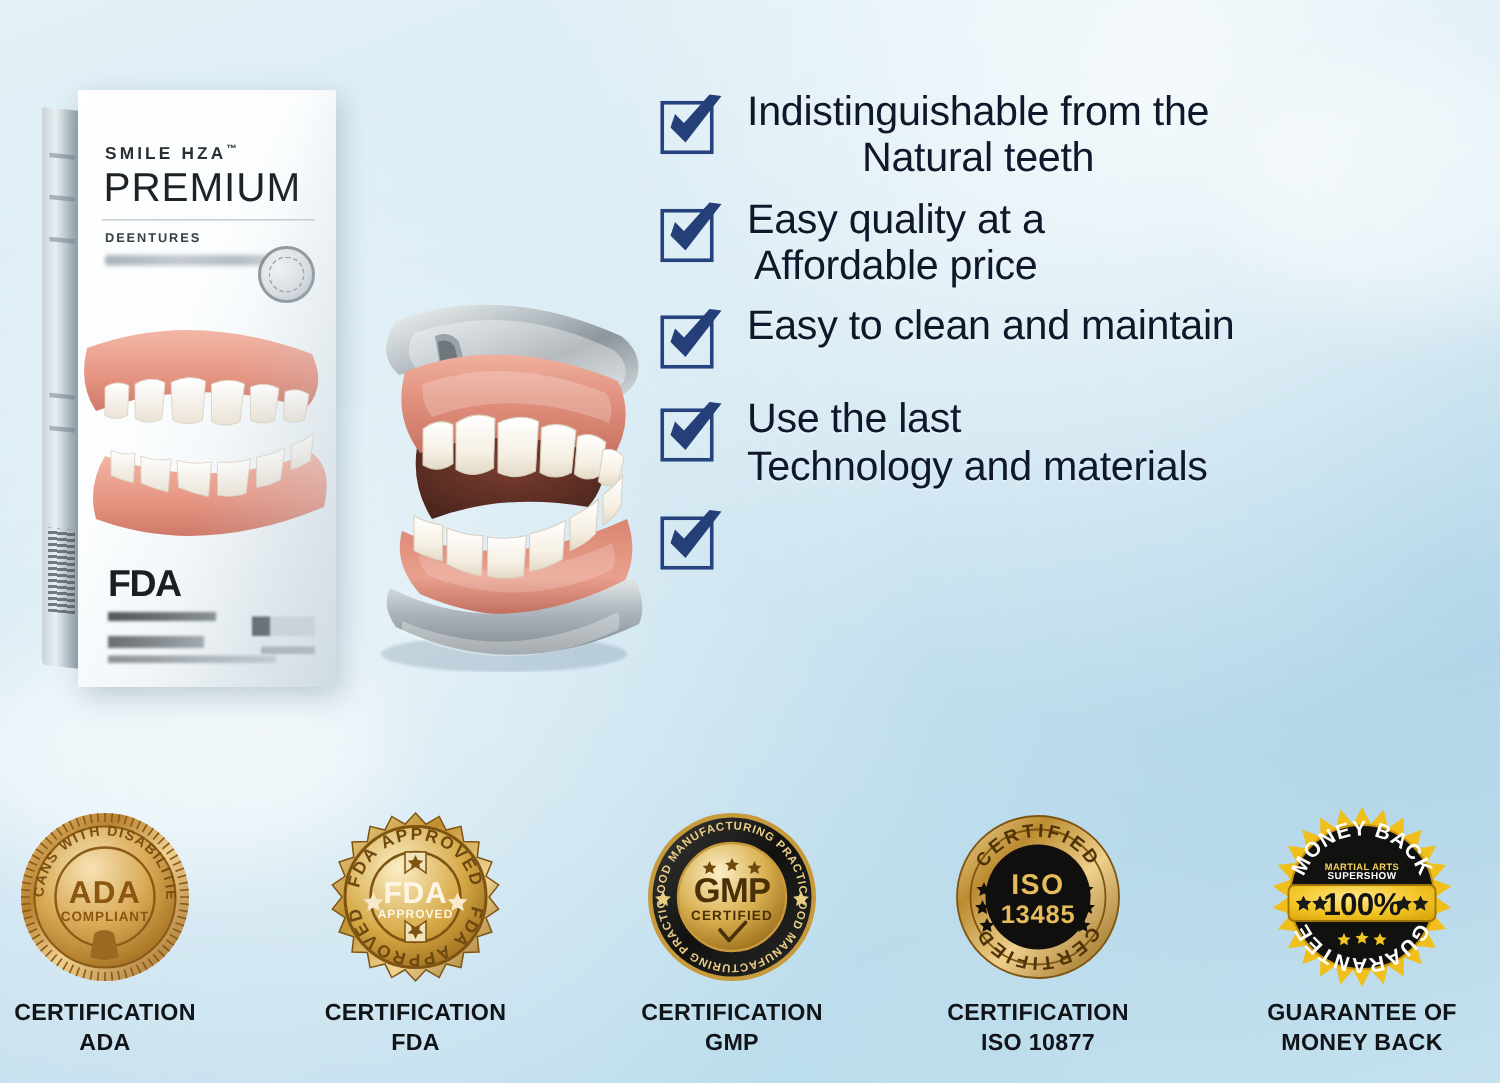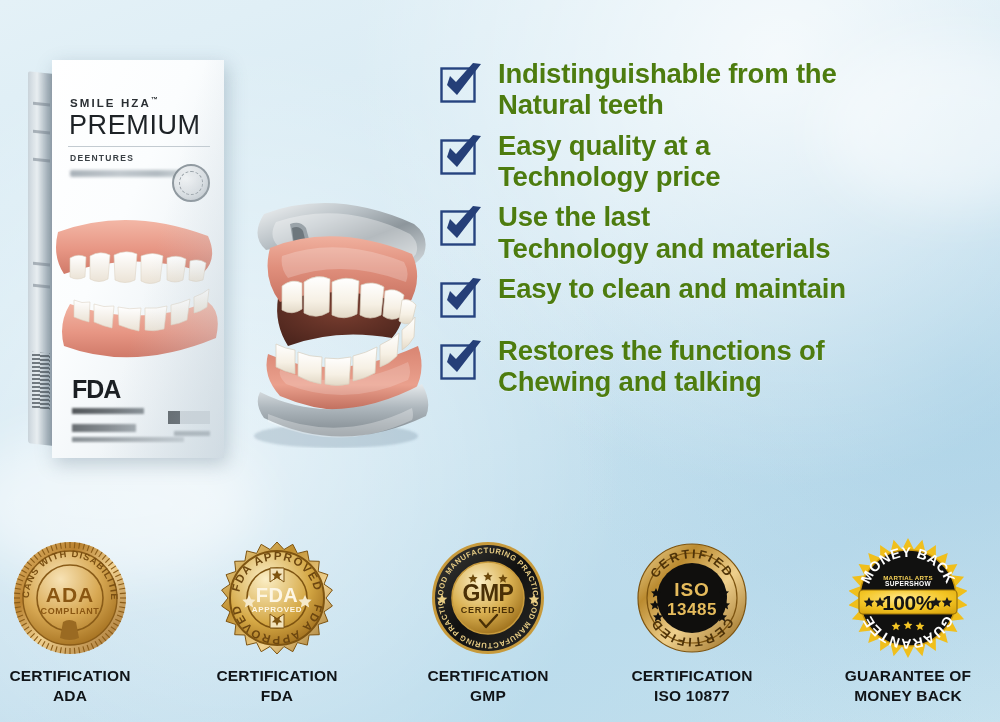--- a/index.html
+++ b/index.html
@@ -71,25 +71,25 @@
     background:#8d959b;filter:blur(.8px);opacity:.7;}
 
   
   .model{position:absolute;left:224px;top:178px;width:225px;height:270px;}
 
   
   .checklist{position:absolute;left:438px;top:58px;width:530px;}
   .crow{display:flex;align-items:flex-start;margin-bottom:9px;}
   .cbox{flex:0 0 auto;width:46px;height:44px;position:relative;margin-right:14px;margin-top:4px;}
   .ctext{
-    font-size:27.5px;line-height:1.14;font-weight:700;color:#4d7c0f;
+    font-size:27.5px;line-height:1.14;font-weight:400;color:#0f172a;
     letter-spacing:-.2px;
     text-shadow:0 1px 0 rgba(255,255,255,.35);
   }
-  .ctext .l2{display:block;}
+  .ctext .l2{display:block;text-align:center;}
 
   
   .badges{position:absolute;left:0;top:530px;width:1000px;height:192px;}
   .badge-cell{position:absolute;top:0;width:200px;text-align:center;}
   .badge-art{width:118px;height:124px;margin:6px auto 0;position:relative;}
   .cap{font-size:15.5px;font-weight:700;color:#101418;line-height:1.32;letter-spacing:.2px;margin-top:6px;}
 </style>
 </head>
 <body>
 
@@ -253,59 +253,55 @@
 
     <div class="crow">
       <div class="cbox">
         <svg viewBox="0 0 46 44" width="46" height="44">
             <rect x="3.5" y="6.5" width="33" height="33" fill="none" stroke="#26437f" stroke-width="2.4"></rect>
             <path d="M9 23 l10 10 l24 -31 l-8 -1 l-17 19 l-6 -6z" fill="#253f78"></path>
           </svg>
       </div>
       <div class="ctext">
         <span>Easy quality at a</span>
-        <span class="l2">Technology price</span>
+        <span class="l2">Affordable price</span>
+      </div>
+    </div>
+
+    <div class="crow" style="margin-bottom:14px;">
+      <div class="cbox">
+        <svg viewBox="0 0 46 44" width="46" height="44">
+            <rect x="3.5" y="6.5" width="33" height="33" fill="none" stroke="#26437f" stroke-width="2.4"></rect>
+            <path d="M9 23 l10 10 l24 -31 l-8 -1 l-17 19 l-6 -6z" fill="#253f78"></path>
+          </svg>
+      </div>
+      <div class="ctext">
+        <span>Easy to clean and maintain</span>
       </div>
     </div>
 
     <div class="crow">
       <div class="cbox">
         <svg viewBox="0 0 46 44" width="46" height="44">
             <rect x="3.5" y="6.5" width="33" height="33" fill="none" stroke="#26437f" stroke-width="2.4"></rect>
             <path d="M9 23 l10 10 l24 -31 l-8 -1 l-17 19 l-6 -6z" fill="#253f78"></path>
           </svg>
       </div>
       <div class="ctext">
         <span>Use the last</span>
         <span class="l2">Technology and materials</span>
       </div>
     </div>
 
-    <div class="crow" style="margin-bottom:14px;">
-      <div class="cbox">
-        <svg viewBox="0 0 46 44" width="46" height="44">
-            <rect x="3.5" y="6.5" width="33" height="33" fill="none" stroke="#26437f" stroke-width="2.4"></rect>
-            <path d="M9 23 l10 10 l24 -31 l-8 -1 l-17 19 l-6 -6z" fill="#253f78"></path>
-          </svg>
-      </div>
-      <div class="ctext">
-        <span>Easy to clean and maintain</span>
-      </div>
-    </div>
-
     <div class="crow">
       <div class="cbox">
         <svg viewBox="0 0 46 44" width="46" height="44">
             <rect x="3.5" y="6.5" width="33" height="33" fill="none" stroke="#26437f" stroke-width="2.4"></rect>
             <path d="M9 23 l10 10 l24 -31 l-8 -1 l-17 19 l-6 -6z" fill="#253f78"></path>
           </svg>
-      </div>
-      <div class="ctext">
-        <span>Restores the functions of</span>
-        <span class="l2">Chewing and talking</span>
       </div>
     </div>
   </div>
 
   <div class="badges">
 
     <div class="badge-cell" style="left:-30px;">
       <div class="badge-art">
         <svg viewBox="0 0 118 124" width="118" height="124">
           <defs>

